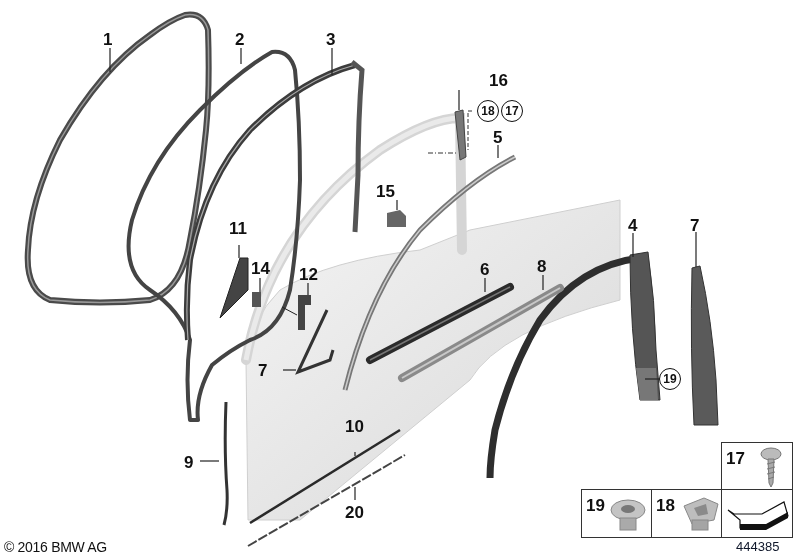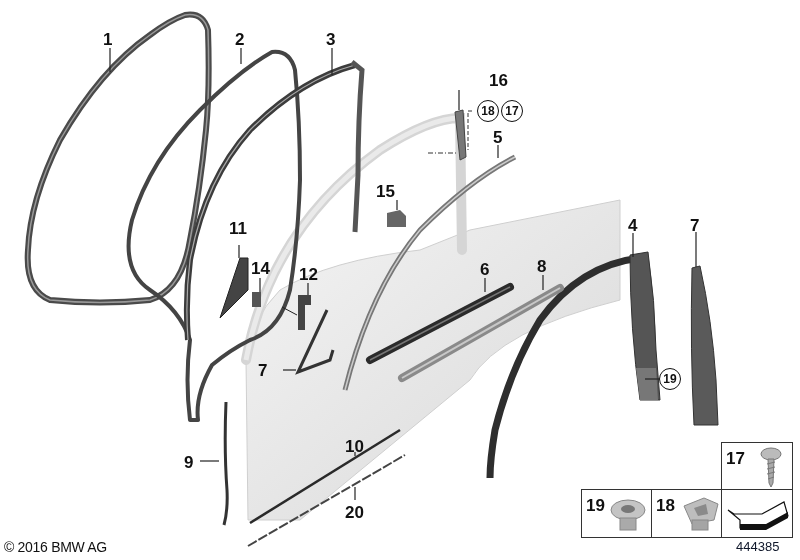--- a/index.html
+++ b/index.html
@@ -105,21 +105,21 @@
 
   <div class="callout" style="left:103px;top:31px;">1</div>
   <div class="callout" style="left:235px;top:31px;">2</div>
   <div class="callout" style="left:326px;top:31px;">3</div>
   <div class="callout" style="left:628px;top:217px;">4</div>
   <div class="callout" style="left:493px;top:129px;">5</div>
   <div class="callout" style="left:480px;top:261px;">6</div>
   <div class="callout" style="left:690px;top:217px;">7</div>
   <div class="callout" style="left:537px;top:258px;">8</div>
   <div class="callout" style="left:184px;top:454px;">9</div>
-  <div class="callout" style="left:345px;top:418px;margin-top:20px;">10</div>
+  <div class="callout" style="left:345px;top:418px;">10</div>
   <div class="callout" style="left:229px;top:220px;">11</div>
   <div class="callout" style="left:299px;top:266px;">12</div>
   <div class="callout" style="left:258px;top:362px;">7</div>
   <div class="callout" style="left:251px;top:260px;">14</div>
   <div class="callout" style="left:376px;top:183px;">15</div>
   <div class="callout" style="left:449px;top:72px;margin-left:40px;">16</div>
   <div class="callout" style="left:345px;top:504px;">20</div>
 
   <div class="circ" style="left:477px;top:100px;">18</div>
   <div class="circ" style="left:501px;top:100px;">17</div>

